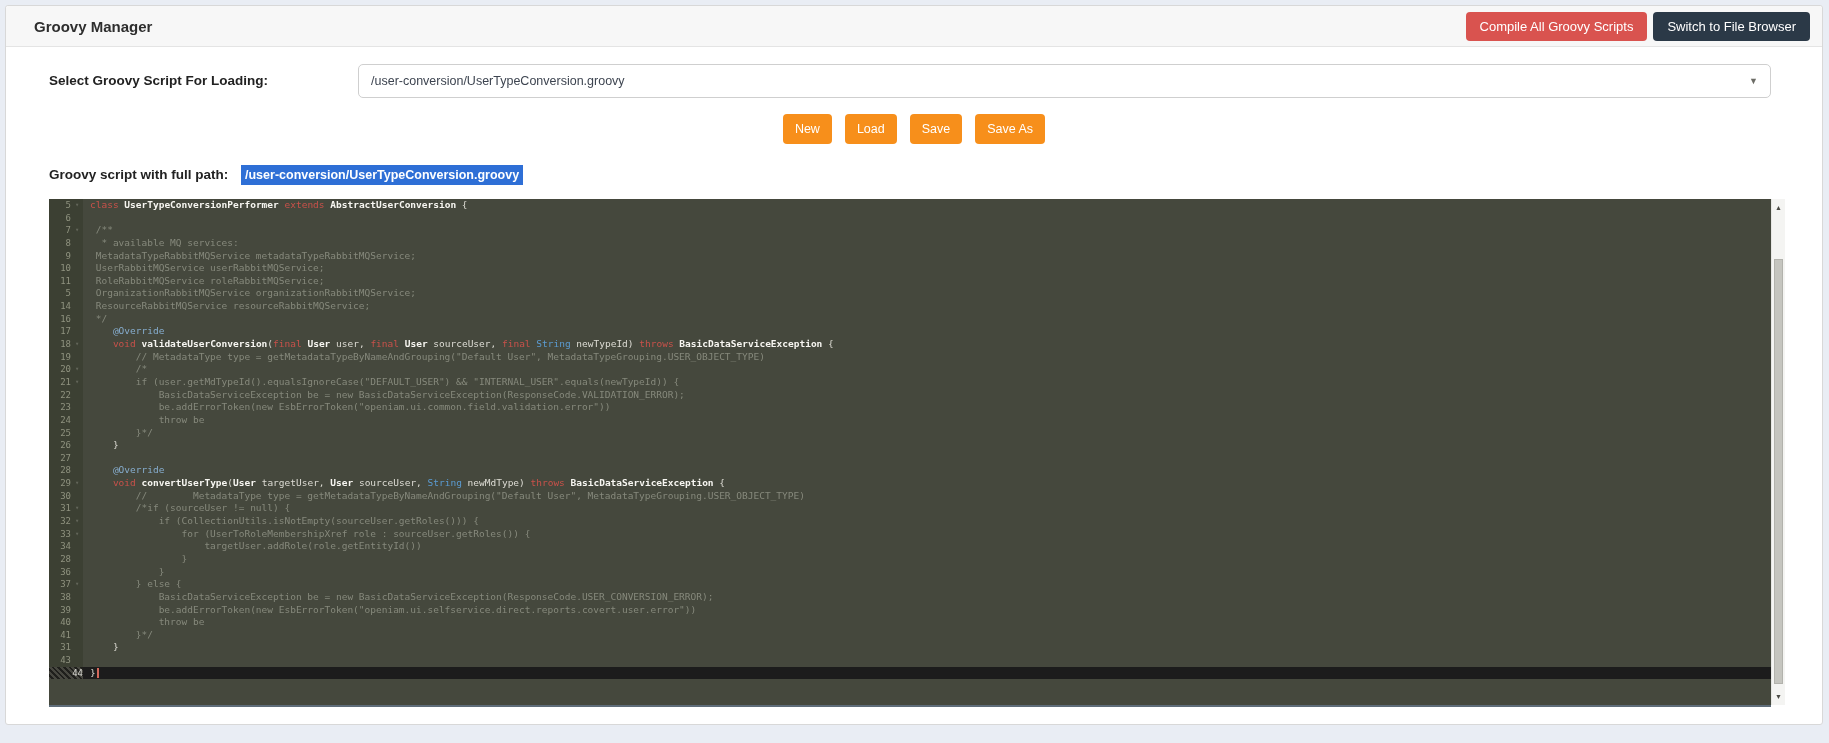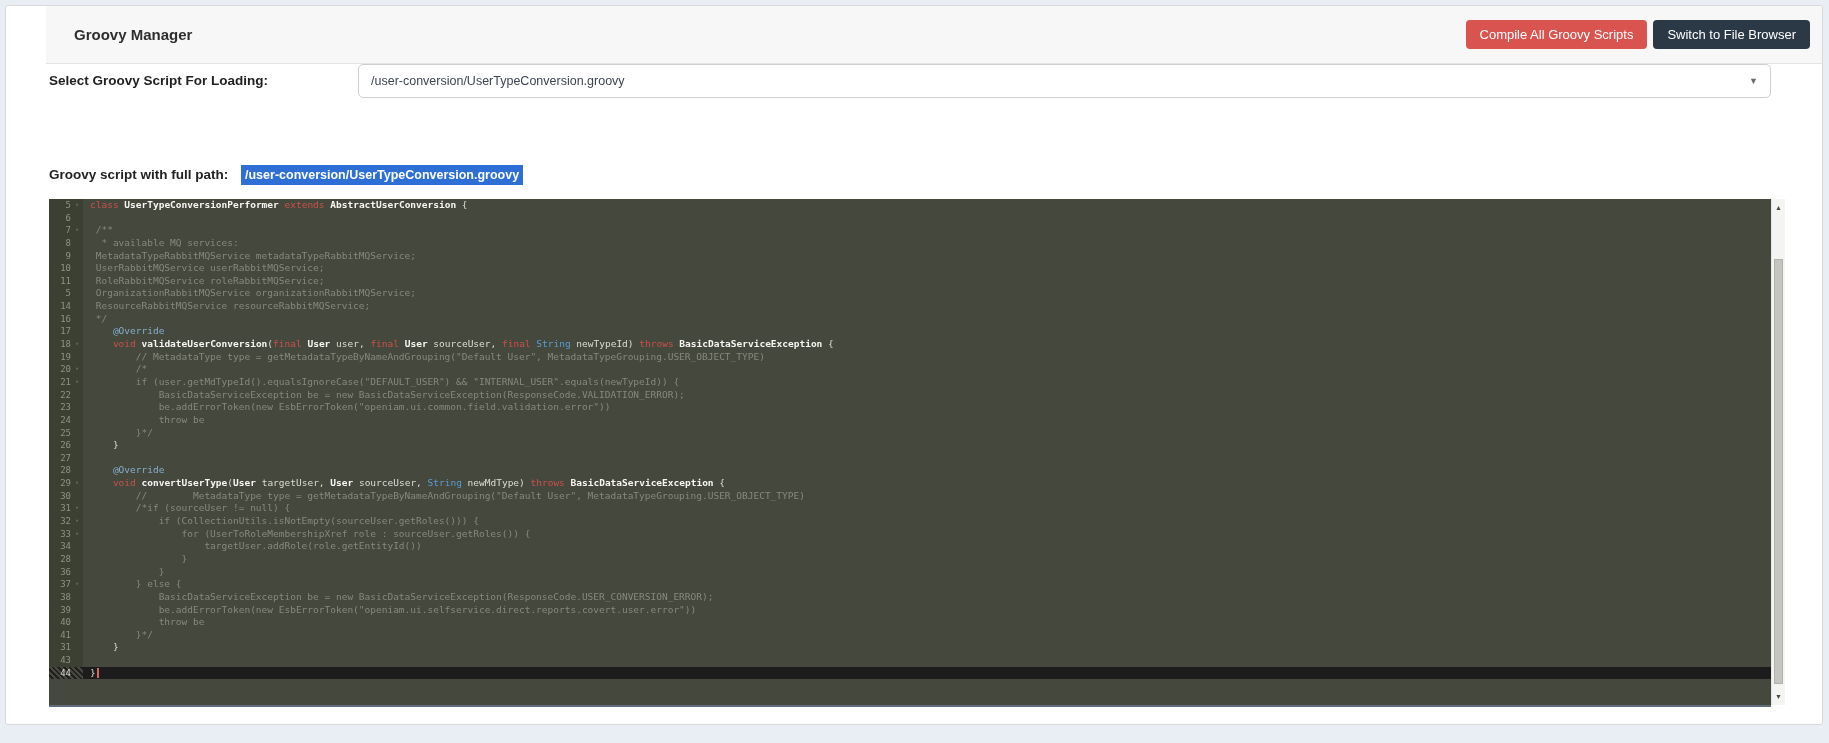--- a/index.html
+++ b/index.html
@@ -8,24 +8,24 @@
     background:#e9edf4;
     font-family:"Liberation Sans", sans-serif;
   }
   .card{
     position:absolute;left:5px;top:5px;width:1818px;height:720px;
     background:#ffffff;border:1px solid #d8d8d8;border-radius:3px;
     box-sizing:border-box;
   }
   
   .card-header{
-    position:absolute;left:0;top:0;right:0;height:58px;
+    position:absolute;left:0;top:0;right:0;height:41px;
     background:#f7f7f7;border-bottom:1px solid #e4e4e4;border-radius:3px 3px 0 0;
     display:flex;align-items:center;justify-content:space-between;
-    padding:0 12px 0 28px;box-sizing:border-box;margin-left:40px;
+    padding:0 12px 0 28px;box-sizing:border-box;
   }
   .page-title{font-size:15px;font-weight:bold;color:#2e2e2e;}
   .hdr-btns{display:flex;gap:6px;}
   .btn{
     border:none;border-radius:4px;color:#fff;font-size:13px;
     padding:7px 14px;cursor:pointer;font-family:"Liberation Sans", sans-serif;
   }
   .btn-compile{background:var(--compile-btn);}
   .btn-switch{background:var(--switch-btn);}
   
@@ -81,20 +81,21 @@
   .tk-cls{color:var(--ed-cls);font-weight:bold;}
   .tk-typ{color:var(--ed-typ);text-align:right;}
   .tk-ann{color:var(--ed-ann);}
   .tk-com{color:var(--ed-com);}
   .tk-p{color:var(--ed-plain);}
   .ed-line.active{background:var(--ed-active-bg);}
   .ed-line.active .ed-code{color:#f2f2ee;}
   .ed-line.active .ed-gutter{
     background:repeating-linear-gradient(45deg,#474740 0 2px,#1f1f1c 2px 4px);
     color:#d8d8d2;
+    flex-direction:column;
   }
   .cursor{
     display:inline-block;width:2px;height:10px;background:var(--ed-cursor);
     vertical-align:middle;margin-left:1px;
   }
   
   .vscroll{
     position:absolute;left:1765px;top:193px;width:14px;height:506px;
     background:#f4f4f2;border-left:1px solid #e6e6e3;box-sizing:border-box;
   }
@@ -123,20 +124,26 @@
     </span>
   </div>
 
   <div class="loader-label">Select Groovy Script For Loading:</div>
 
   <div class="select-box">
     <span class="sel-text">/user-conversion/UserTypeConversion.groovy</span>
     <span class="caret">▼</span>
   </div>
 
+  <div class="action-row">
+    <button class="btn-action">New</button>
+    <button class="btn-action">Load</button>
+    <button class="btn-action">Save</button>
+    <button class="btn-action">Save As</button>
+  </div>
 
   <div class="path-label">Groovy script with full path:</div>
   <span class="path-value">/user-conversion/UserTypeConversion.groovy</span>
 
   <div class="editor">
     <div id="ed-lines">
         <div class="ed-line"><div class="ed-gutter"><span class="num">5</span><span class="fold">▾</span></div><div class="ed-code"><span class="tk-kw">class</span><span class="tk-p"> </span><span class="tk-cls">UserTypeConversionPerformer</span><span class="tk-p"> </span><span class="tk-kw">extends</span><span class="tk-p"> </span><span class="tk-cls">AbstractUserConversion</span><span class="tk-p"> {</span></div></div>
         <div class="ed-line"><div class="ed-gutter"><span class="num">6</span><span class="fold"></span></div><div class="ed-code"></div></div>
         <div class="ed-line"><div class="ed-gutter"><span class="num">7</span><span class="fold">▾</span></div><div class="ed-code"><span class="tk-com"> /**</span></div></div>
         <div class="ed-line"><div class="ed-gutter"><span class="num">8</span><span class="fold"></span></div><div class="ed-code"><span class="tk-com">  * available MQ services:</span></div></div>

